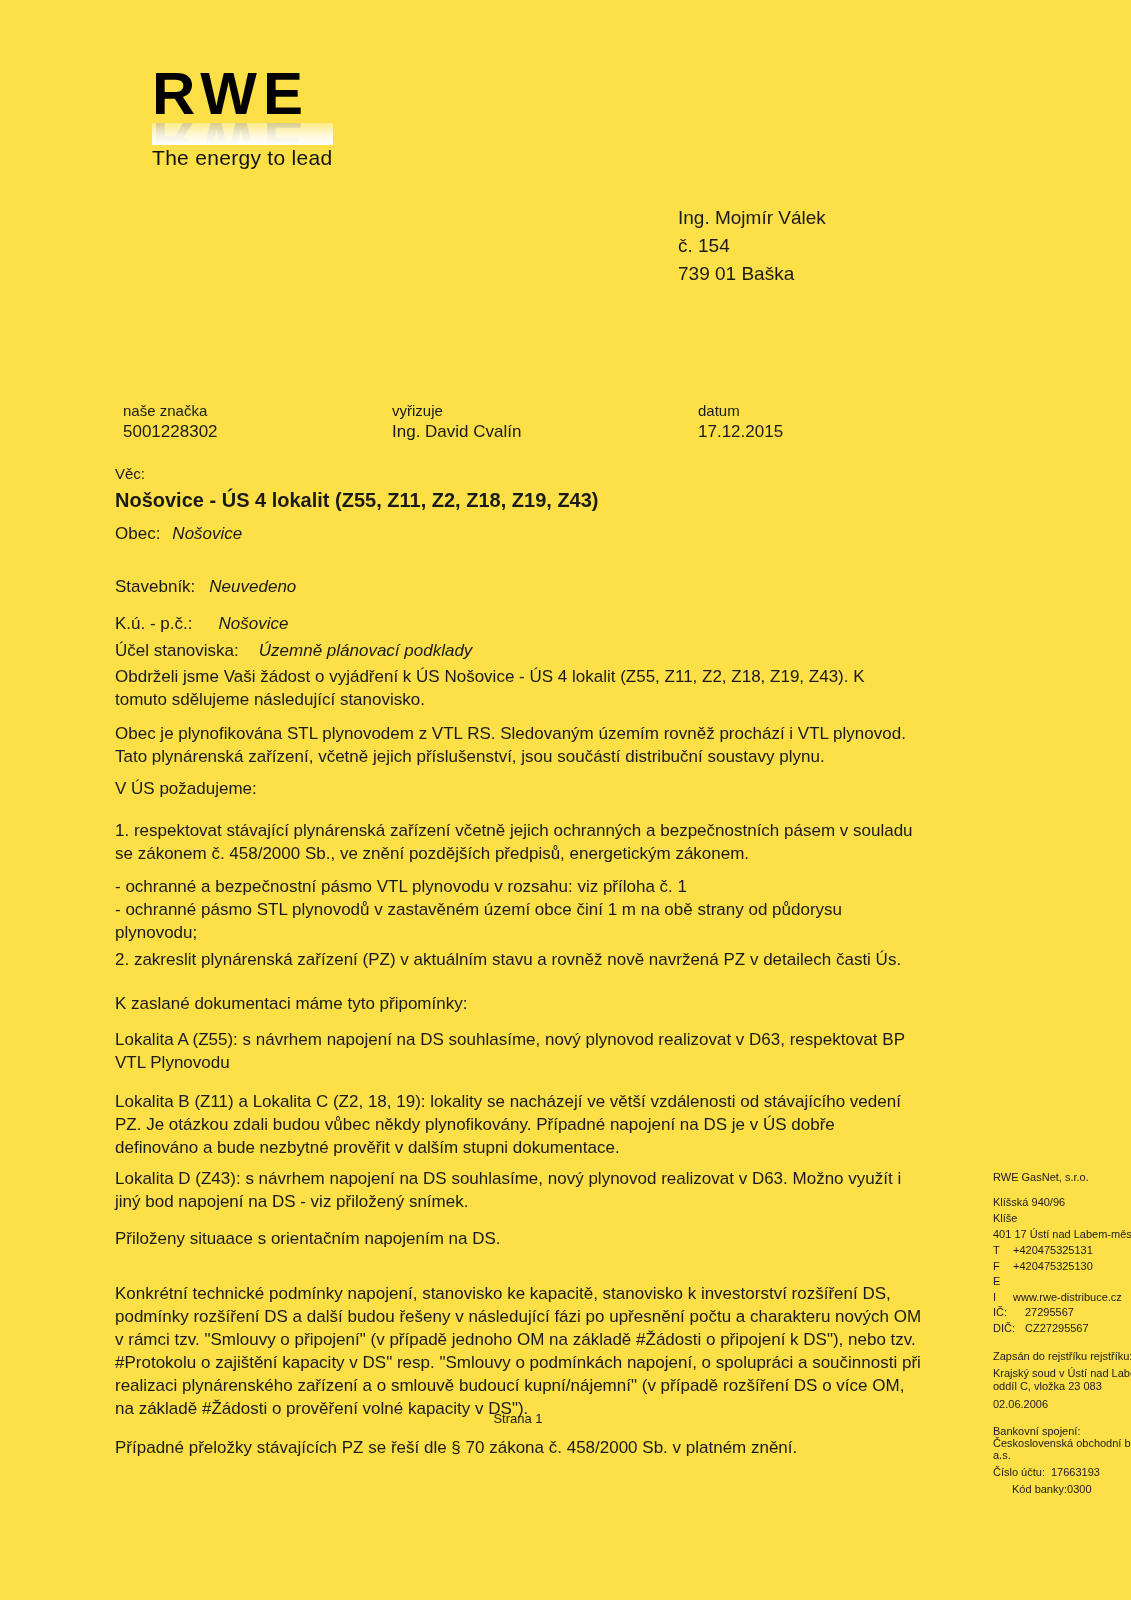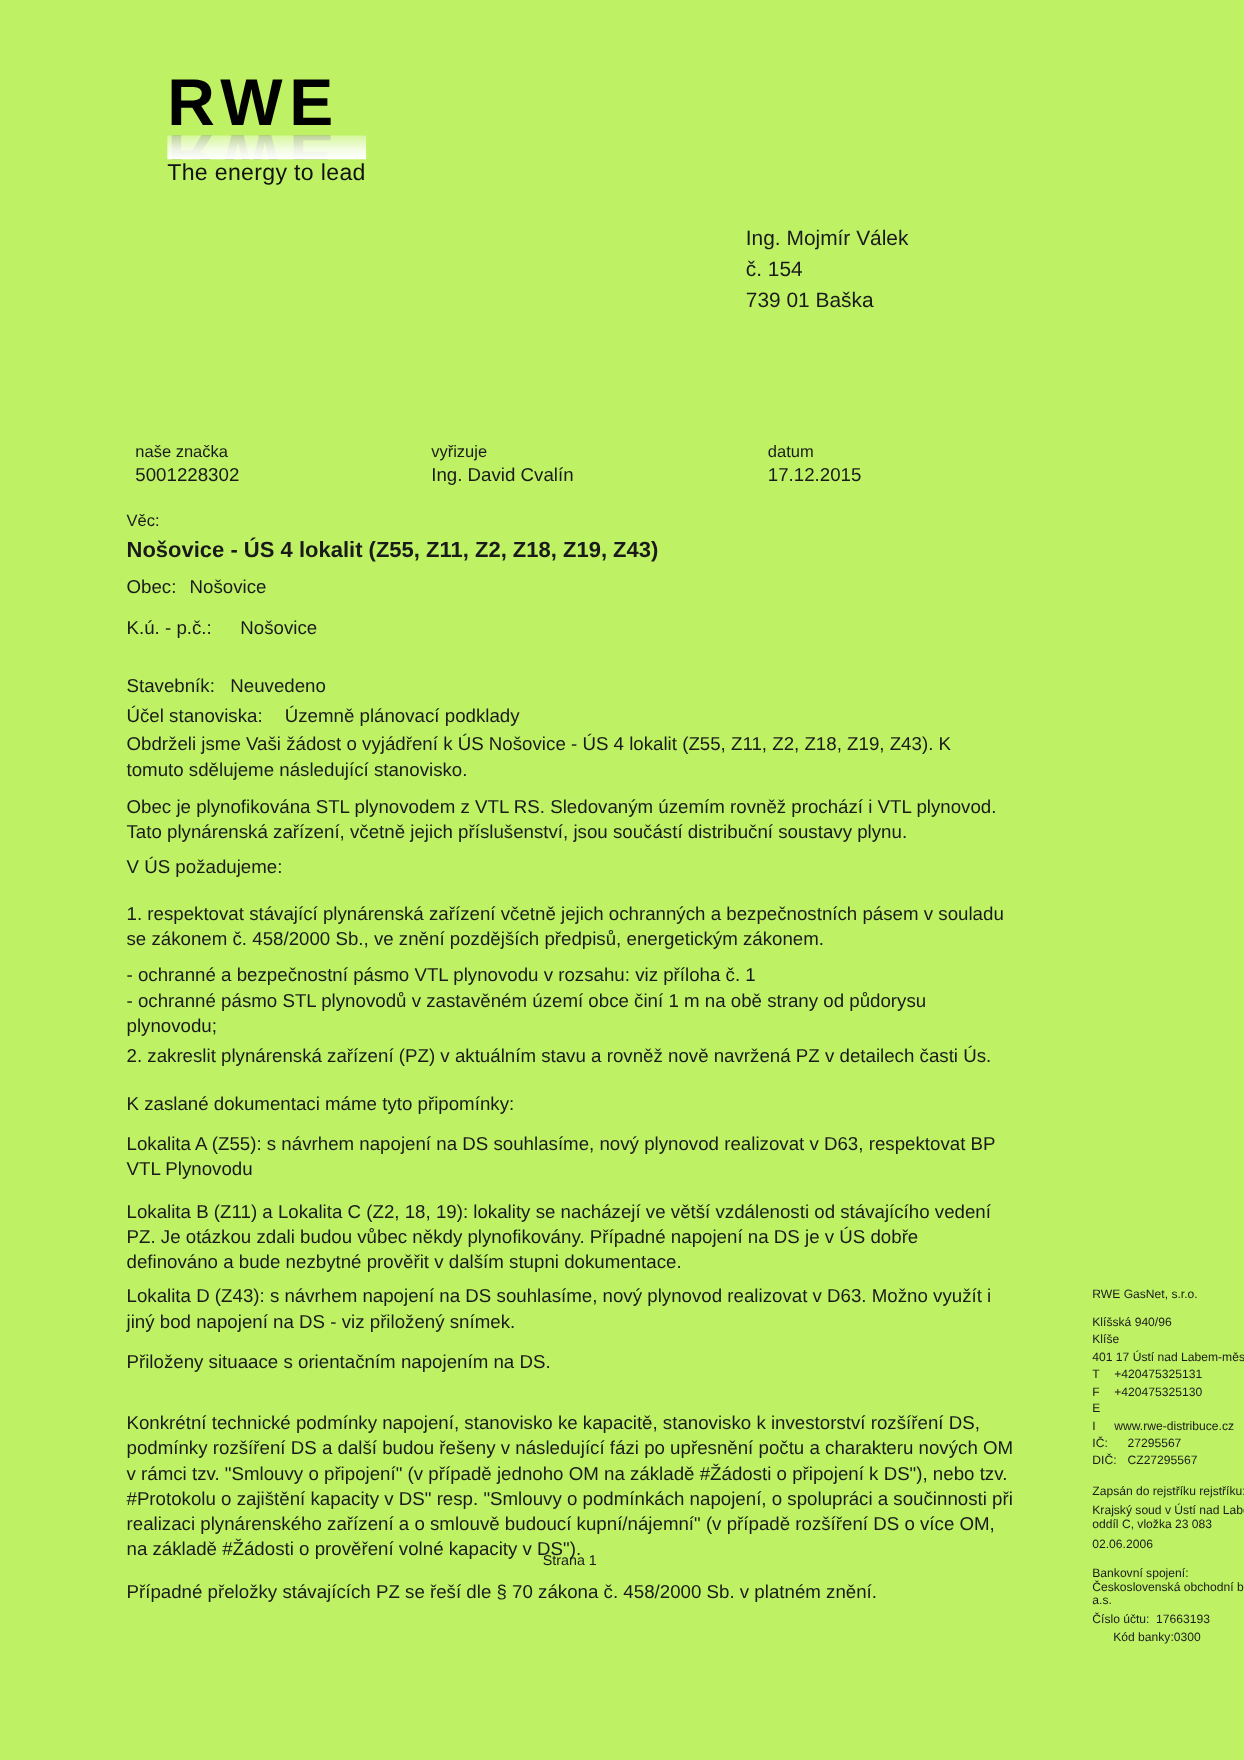--- a/index.html
+++ b/index.html
@@ -1,20 +1,20 @@
 <!DOCTYPE html>
 <html><head>
 <meta charset="utf-8">
 <style>
   * { margin:0; padding:0; box-sizing:border-box; }
   html,body { background:#ffffff; }
   .page {
     position:relative;
     width:1131px; height:1600px;
-    background:#bef264;
+    background:#fde047;
     font-family:"Liberation Sans", sans-serif;
     color:#1a1a1a;
     overflow:hidden;
   }
 
   
   .logo { position:absolute; left:152px; top:64px; }
   .logo-rwe {
     font-weight:900; font-size:60px; line-height:1;
     letter-spacing:6px; color:#000;
@@ -41,21 +41,21 @@
   .ref-col.c2 { left:575px; }
   .ref-label { font-size:15px; }
   .ref-value { font-size:17px; margin-top:3px; }
 
   
   .main { position:absolute; left:115px; top:462px; width:806px; font-size:17px; line-height:23px; }
   .main p { white-space:pre-line; }
   .vec-label { font-size:15px; }
   .subject-title { font-weight:bold; font-size:20px; margin-top:4px; }
   .kv { margin-top:10px; }
-  .kv .v { margin-left:12px; }
+  .kv .v { margin-left:12px;font-style:italic; }
   .kv.ku { margin-top:14px; } .kv.ku .v { margin-left:26px; }
   .kv.stavebnik { margin-top:30px; } .kv.stavebnik .v { margin-left:14px; }
   .kv.ucel { margin-top:4px; } .kv.ucel .v { margin-left:20px; }
   .p0 { margin-top:3px; }
   .p1 { margin-top:11px; }
   .p2 { margin-top:9px; }
   .p3 { margin-top:19px; }
   .p4 { margin-top:10px; }
   .p5 { margin-top:4px; }
   .p6 { margin-top:21px; }
@@ -122,25 +122,25 @@
     </div>
   </div>
 
   <div class="main">
     <div class="vec-label">Věc:</div>
     <div class="subject-title">Nošovice - ÚS 4 lokalit (Z55, Z11, Z2, Z18, Z19, Z43)</div>
 
     <div class="kv obec">
       <span class="l">Obec:</span><span class="v">Nošovice</span>
     </div>
+    <div class="kv stavebnik">
+      <span class="l">Stavebník:</span><span class="v">Neuvedeno</span>
+    </div>
     <div class="kv ku">
       <span class="l">K.ú. - p.č.:</span><span class="v">Nošovice</span>
-    </div>
-    <div class="kv stavebnik">
-      <span class="l">Stavebník:</span><span class="v">Neuvedeno</span>
     </div>
     <div class="kv ucel">
       <span class="l">Účel stanoviska:</span><span class="v">Územně plánovací podklady</span>
     </div>
 
     <p class="p0"> Obdrželi jsme Vaši žádost o vyjádření k ÚS Nošovice - ÚS 4 lokalit (Z55, Z11, Z2, Z18, Z19, Z43). K tomuto sdělujeme následující stanovisko.</p>
     <p class="p1">Obec je plynofikována STL plynovodem z VTL RS. Sledovaným územím rovněž prochází i VTL plynovod. Tato plynárenská zařízení, včetně jejich příslušenství, jsou součástí distribuční soustavy plynu.</p>
     <p class="p2">V ÚS požadujeme:</p>
     <p class="p3">1. respektovat stávající plynárenská zařízení včetně jejich ochranných a bezpečnostních pásem v souladu se zákonem č. 458/2000 Sb., ve znění pozdějších předpisů, energetickým zákonem.</p>
     <p class="p4">- ochranné a bezpečnostní pásmo VTL plynovodu v rozsahu: viz příloha č. 1

